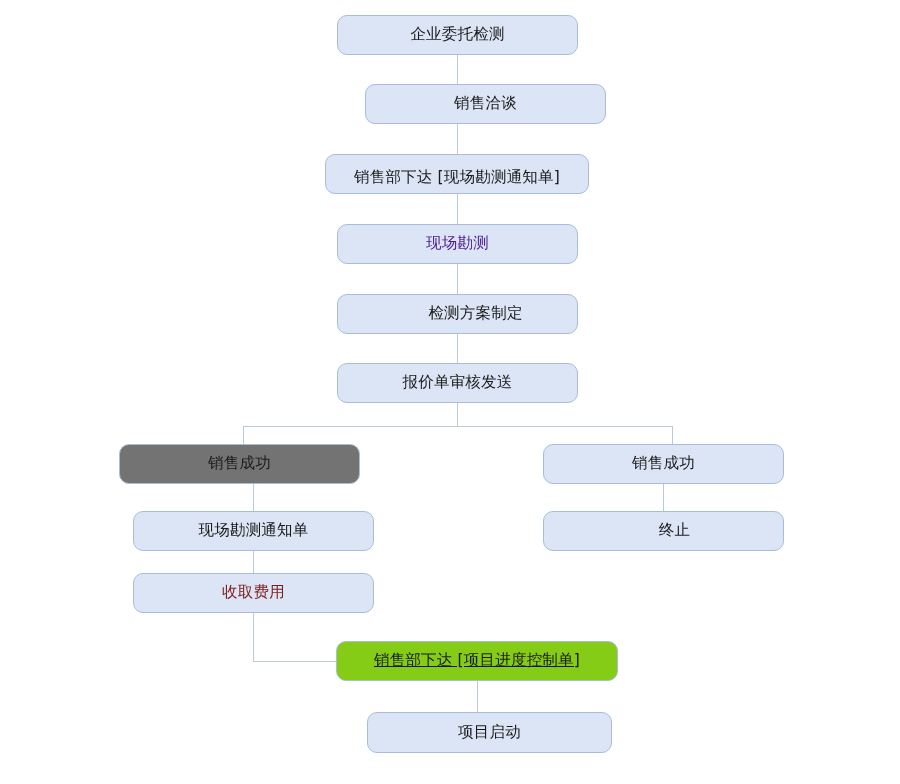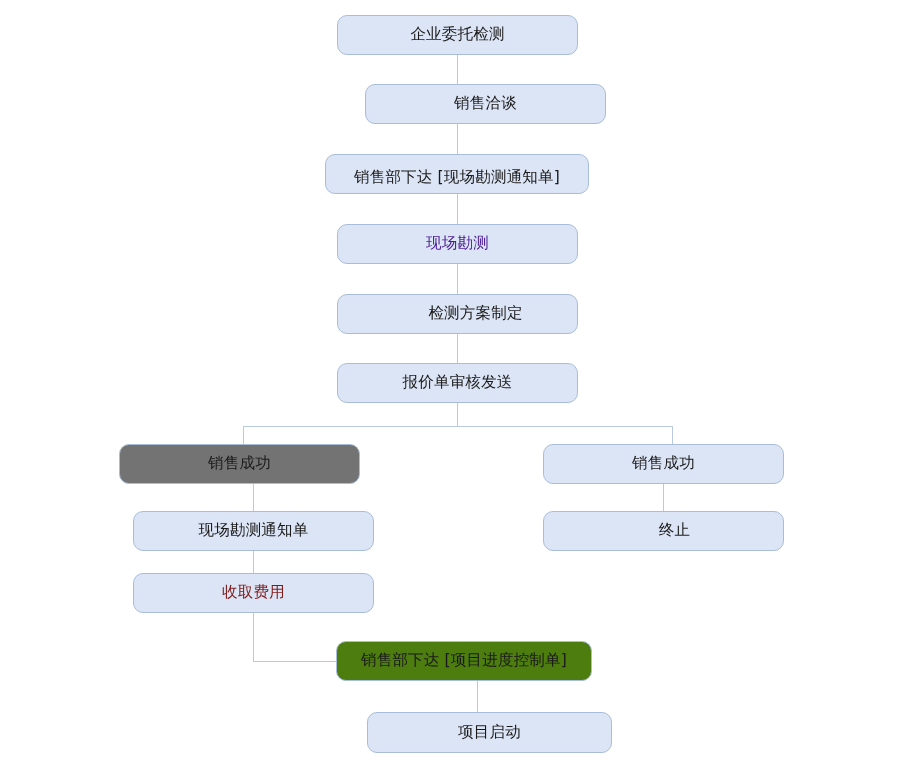--- a/index.html
+++ b/index.html
@@ -100,21 +100,21 @@
       </div>
       <div class="node" style="left: 133px; top: 511px; width: 241px; height: 40px; background: rgb(220, 229, 245); border-color: rgb(169, 189, 216);">
         <span class="node-label" style="color: rgb(26, 26, 26);">现场勘测通知单</span>
       </div>
       <div class="node" style="left: 543px; top: 511px; width: 241px; height: 40px; background: rgb(220, 229, 245); border-color: rgb(169, 189, 216); padding-left: 22px;">
         <span class="node-label" style="color: rgb(26, 26, 26);">终止</span>
       </div>
       <div class="node" style="left: 133px; top: 573px; width: 241px; height: 40px; background: rgb(220, 229, 245); border-color: rgb(169, 189, 216);">
         <span class="node-label" style="color: #7f1d1d;">收取费用</span>
       </div>
-      <div class="node" style="left: 336px; top: 641px; width: 256px; height: 40px; background: #4d7c0f; border-color: rgb(169, 189, 216);">
+      <div class="node" style="left: 336px; top: 641px; width: 282px; height: 40px; background: #84cc16; border-color: rgb(169, 189, 216); text-decoration: underline;">
         <span class="node-label" style="color: rgb(26, 26, 26);">销售部下达 [项目进度控制单]</span>
       </div>
       <div class="node" style="left: 357px; top: 712px; width: 245px; height: 41px; background: rgb(220, 229, 245); border-color: rgb(169, 189, 216); margin-left: 10px;">
         <span class="node-label" style="color: rgb(26, 26, 26);">项目启动</span>
       </div>
     </div>
 
 </div>
 
 </body></html>

